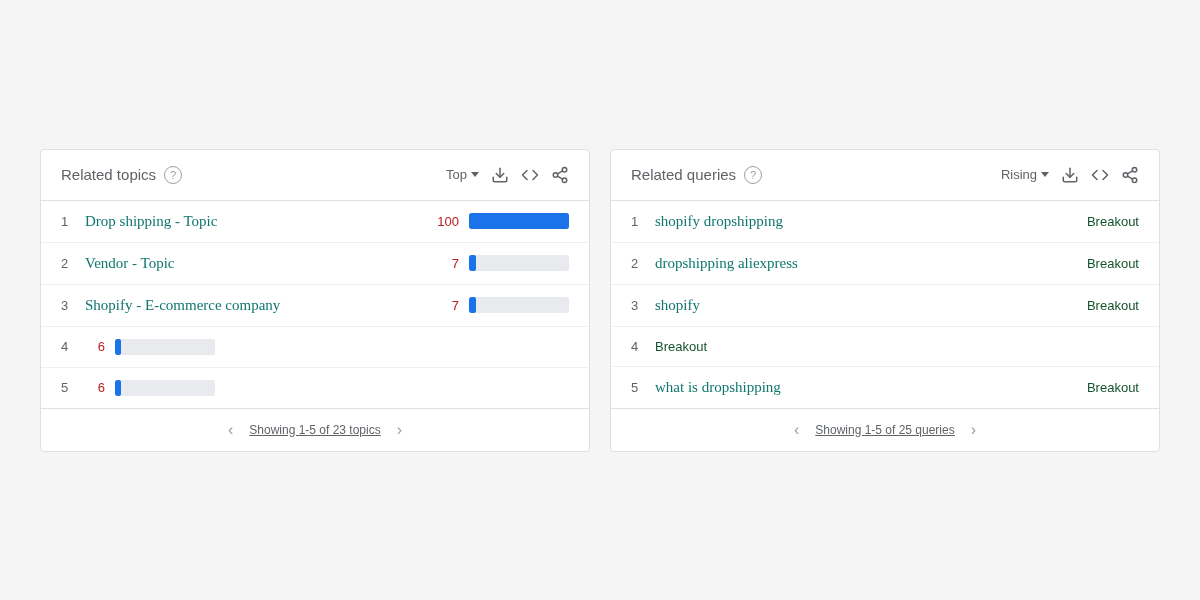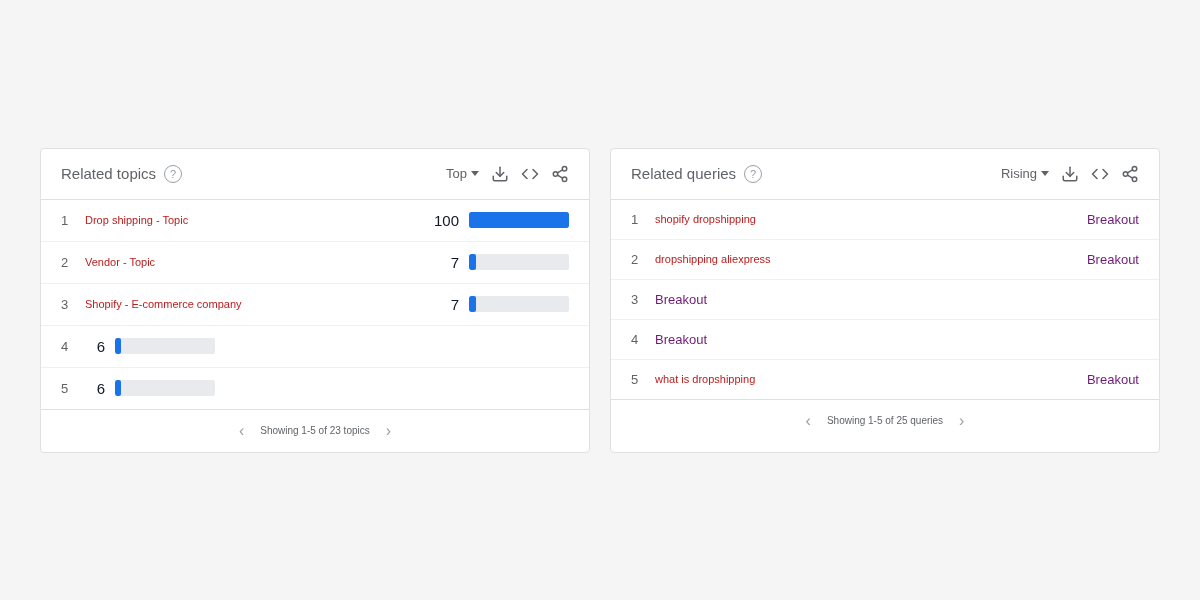--- a/index.html
+++ b/index.html
@@ -92,61 +92,63 @@
     .table-row:last-of-type {
       border-bottom: none;
     }
     .row-number {
       font-size: 13px;
       color: #5f6368;
       width: 24px;
       flex-shrink: 0;
     }
     .row-label {
-      font-size: 11px;
+      font-size: 15px;
+      color: #0f766e;
+      flex: 1;
+      cursor: pointer;
+      font-family: Liberation Serif, serif;
+    }
+    .row-value {
+      font-size: 13px;
       color: #b91c1c;
-      flex: 1;
-      cursor: pointer;
-    }
-    .row-value {
-      font-size: 15px;
-      color: #0f172a;
       margin-right: 10px;
       min-width: 20px;
       text-align: right;
     }
     .bar-container {
       width: 100px;
       height: 16px;
       background: #e8eaed;
       border-radius: 2px;
       overflow: hidden;
       flex-shrink: 0;
     }
     .bar-fill {
       height: 100%;
       background: #1a73e8;
       border-radius: 2px;
     }
     .breakout-label {
       font-size: 13px;
-      color: #701a75;
+      color: #14532d;
       text-align: right;
     }
     .card-footer {
       display: flex;
       align-items: center;
       justify-content: center;
       padding: 12px 20px;
       border-top: 1px solid #e0e0e0;
       gap: 12px;
     }
     .pagination-text {
-      font-size: 10px;
-      color: #5f6368;
+      font-size: 12px;
+      color: #5f6368;
+      text-decoration: underline;
     }
     .page-arrow {
       font-size: 16px;
       color: #9aa0a6;
       cursor: pointer;
       padding: 0 4px;
     }
   </style>
 </head>
 <body>
@@ -279,20 +281,21 @@
         <span class="row-label">shopify dropshipping</span>
         <span class="breakout-label">Breakout</span>
       </div>
       <div class="table-row">
         <span class="row-number">2</span>
         <span class="row-label">dropshipping aliexpress</span>
         <span class="breakout-label">Breakout</span>
       </div>
       <div class="table-row">
         <span class="row-number">3</span>
+        <span class="row-label">shopify</span>
         <span class="breakout-label">Breakout</span>
       </div>
       <div class="table-row">
         <span class="row-number">4</span>
         <span class="breakout-label">Breakout</span>
       </div>
       <div class="table-row">
         <span class="row-number">5</span>
         <span class="row-label">what is dropshipping</span>
         <span class="breakout-label">Breakout</span>

